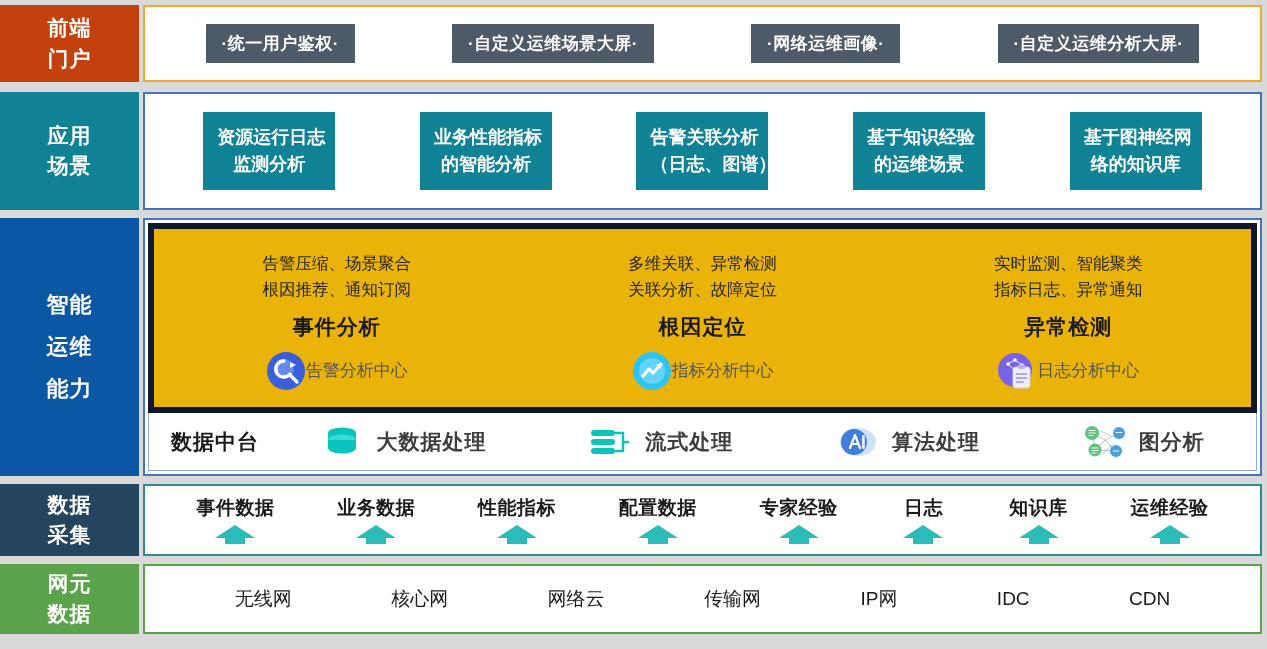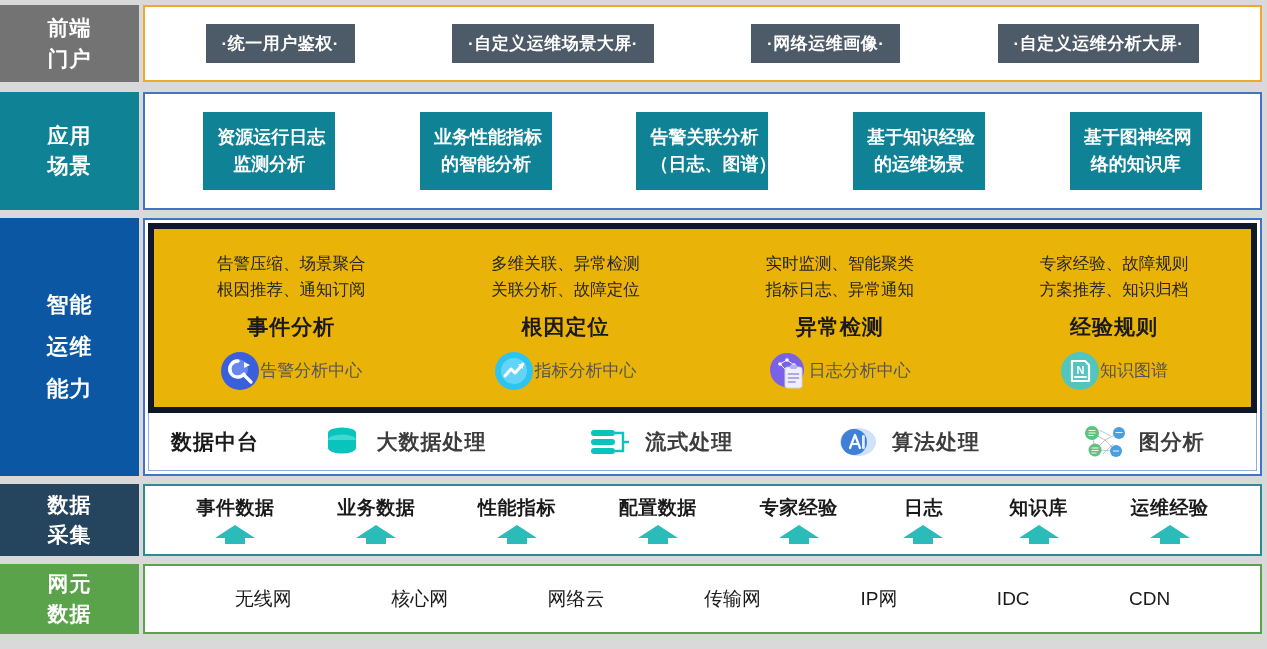--- a/index.html
+++ b/index.html
@@ -43,21 +43,21 @@
   }
   .row-body {
     flex: 1 1 auto;
     background: #ffffff;
     box-sizing: border-box;
     position: relative;
   }
 
   
   #row-portal { top: 5px; height: 77px; }
-  #row-portal .row-label { background: #737373; }
+  #row-portal .row-label { background: #c2410c; }
   #row-portal .row-body {
     border: 2px solid #f0a92b;
     margin-left: 4px;
     display: flex;
     align-items: center;
     justify-content: space-around;
     padding: 0 12px;
   }
   .portal-chip {
     background: #4d5a67;
@@ -327,34 +327,20 @@
               <g stroke="#9a93d8" stroke-width="1.7" stroke-linecap="round">
                 <line x1="19.5" y1="23" x2="29.5" y2="23"></line>
                 <line x1="19.5" y1="27" x2="29.5" y2="27"></line>
                 <line x1="19.5" y1="31" x2="26" y2="31"></line>
               </g>
             </svg>
             <span class="cap-product-label">日志分析中心</span>
           </div>
         </div>
 
-        <div class="capability-col">
-          <div class="cap-desc">专家经验、故障规则</div>
-          <div class="cap-desc">方案推荐、知识归档</div>
-          <div class="cap-title">经验规则</div>
-          <div class="cap-product">
-            <svg class="cap-icon" viewBox="0 0 40 40">
-              <circle cx="20" cy="20" r="19" fill="#52c6bd"></circle>
-              <path d="M12 10 h13 l4 4 v16 h-17 z" fill="none" stroke="#ffffff" stroke-width="2.2" stroke-linejoin="round"></path>
-              <text x="20.5" y="23" font-size="11" font-weight="bold" fill="#ffffff" text-anchor="middle" font-family="'Liberation Sans', sans-serif">N</text>
-              <line x1="15" y1="26" x2="26" y2="26" stroke="#ffffff" stroke-width="2" stroke-linecap="round"></line>
-            </svg>
-            <span class="cap-product-label">知识图谱</span>
-          </div>
-        </div>
 
       </div>
 
       <div class="platform-panel">
         <div class="platform-title">数据中台</div>
         <div class="platform-items">
 
           <div class="platform-item">
             <svg class="platform-icon" viewBox="0 0 44 36">
               <ellipse cx="22" cy="9" rx="14" ry="5.5" fill="#09c4bd"></ellipse>

